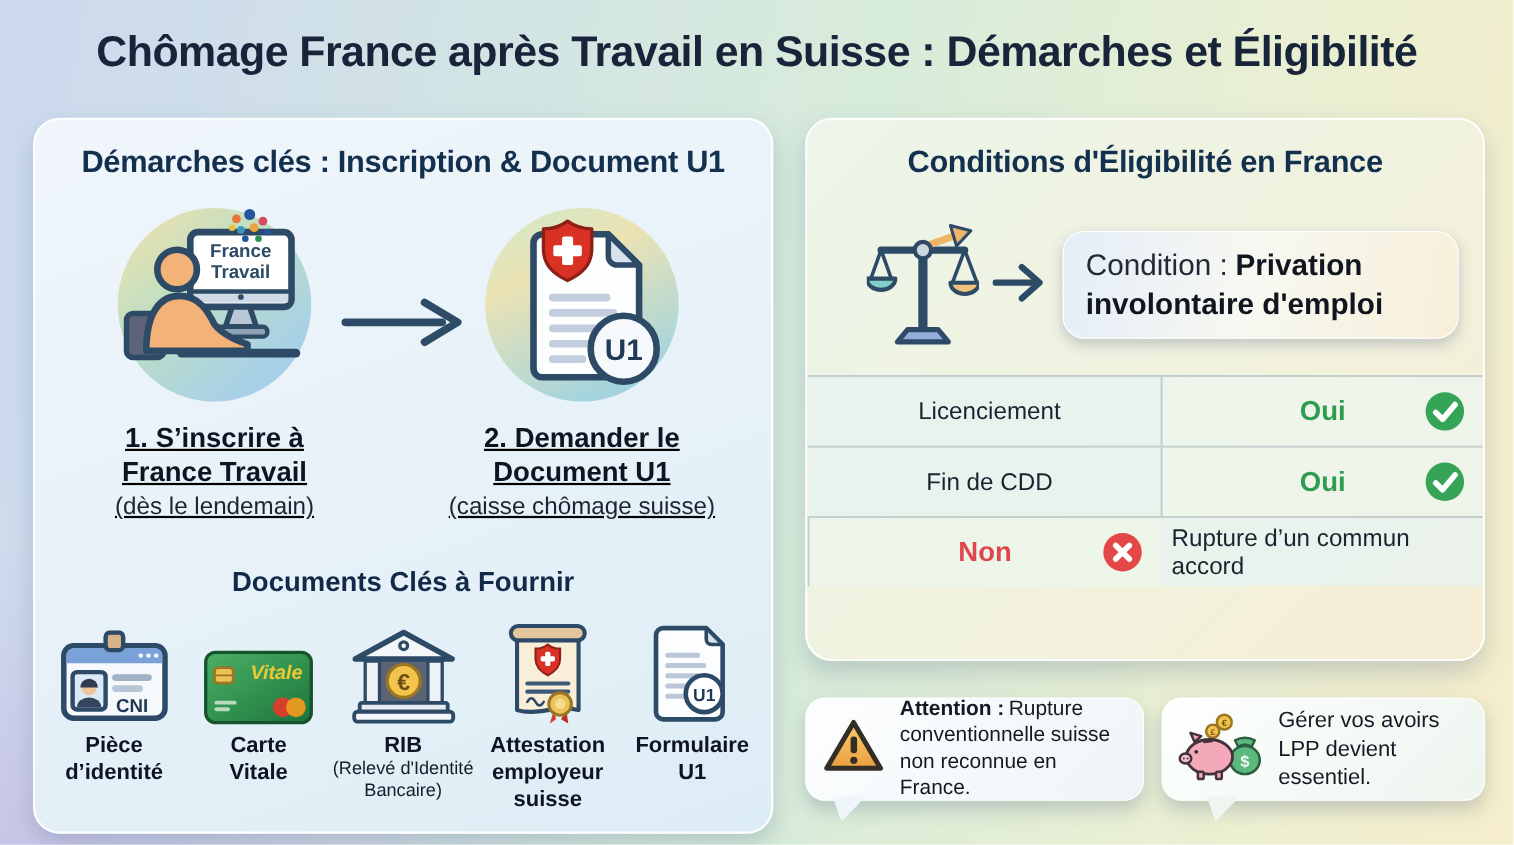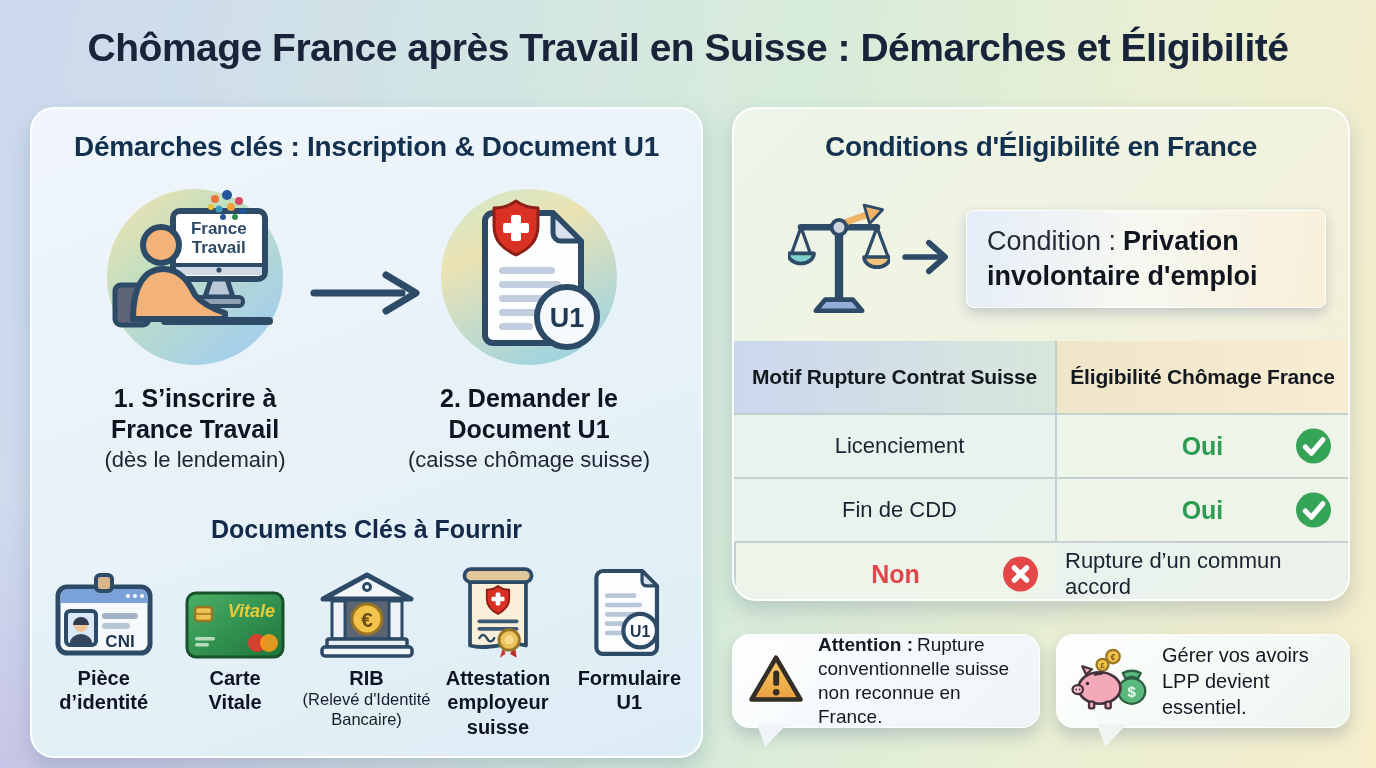--- a/index.html
+++ b/index.html
@@ -11,21 +11,21 @@
   .page-title{position:absolute;top:26px;left:0;width:100%;text-align:center;margin:0;
     font-size:39px;font-weight:800;letter-spacing:-.5px;color:#172439;white-space:nowrap;}
   .panel{position:absolute;border-radius:24px;border:2px solid rgba(255,255,255,.9);
     box-shadow:0 10px 22px rgba(90,110,140,.28);box-sizing:border-box;overflow:hidden;}
   .panel-left{left:30px;top:107px;width:673px;height:651px;
     background:linear-gradient(160deg,#f0f6fb 0%,#e6f1f8 55%,#ddedf5 100%);}
   .panel-right{left:732px;top:107px;width:618px;height:494px;
     background:linear-gradient(135deg,#ecf5e9 0%,#f1f2de 55%,#f6edd5 100%);}
   .panel h2{margin:22px 10px 0;text-align:center;font-size:28px;font-weight:800;color:#14304f;letter-spacing:-.3px;}
   
-  .step{position:absolute;width:290px;text-align:center;}
+  .step{position:absolute;width:290px;text-align:center;text-decoration:underline;}
   .step1{left:18px;top:80px;} .step2{left:352px;top:80px;}
   .icon-circle{width:176px;height:176px;border-radius:50%;margin:0 auto;position:relative;}
   .c1{background:linear-gradient(140deg,#efe2ae 5%,#bfdfc2 38%,#a7d0e8 82%);}
   .c2{background:linear-gradient(155deg,#cfe9cc 0%,#ebe3b3 32%,#a3d4de 85%);}
   .icon-circle svg{position:absolute;left:0;top:0;width:100%;height:100%;}
   .screen-text{position:absolute;left:38%;top:17%;width:51%;text-align:center;
     font-size:17px;font-weight:700;color:#2d4a66;line-height:1.15;white-space:pre-line;}
   .step-label{margin-top:18px;font-size:25px;font-weight:800;line-height:1.22;color:#0f1422;white-space:pre-line;}
   .step-note{font-size:22px;color:#1d2431;margin-top:3px;}
   .steps-arrow{position:absolute;left:278px;top:162px;}
@@ -33,21 +33,21 @@
     font-size:25px;font-weight:800;color:#13294a;}
   .docs-row{position:absolute;top:458px;left:6px;right:6px;display:flex;}
   .doc-item{flex:1;display:flex;flex-direction:column;align-items:center;}
   .doc-icon{height:92px;display:flex;align-items:flex-end;justify-content:center;}
   .doc-label{margin-top:7px;text-align:center;font-size:20px;font-weight:800;line-height:1.22;color:#0f1422;white-space:pre-line;}
   .doc-sublabel{text-align:center;font-size:16.5px;font-weight:400;line-height:1.2;color:#171d28;white-space:pre-line;}
   
   .condition-row{position:absolute;top:84px;left:0;right:22px;height:132px;display:flex;align-items:center;}
   .scales-holder{margin-left:54px;flex-shrink:0;}
   .cond-arrow{margin:0 14px 0 12px;flex-shrink:0;}
-  .condition-box{flex:1;padding:13px 20px;border-radius:8px;border:1px solid #ffffff;
+  .condition-box{flex:1;padding:13px 20px;border-radius:20px;border:1px solid #ffffff;
     background:linear-gradient(100deg,#e4edf8 0%,#f7f8f1 48%,#f8efd9 100%);
     box-shadow:0 5px 12px rgba(110,120,145,.35);
     font-size:27px;line-height:1.3;color:#232a36;}
   .condition-box strong{color:#10151f;font-weight:800;}
   .cond-prefix{margin-right:7px;}
   .elig-table{position:absolute;left:0;bottom:0;width:100%;height:258px;}
   .t-row{display:grid;grid-template-columns:321px 1fr;}
   .t-head{height:72px;}
   .t-body{height:62px;border-top:2px solid rgba(148,175,192,.5);}
   .t-cell{display:flex;align-items:center;justify-content:center;position:relative;}
@@ -288,24 +288,20 @@
           <line x1="3" y1="20" x2="38" y2="20" stroke="#2d4a66" stroke-width="6" stroke-linecap="round"></line>
           <path d="M28 5 L45 20 L28 35" fill="none" stroke="#2d4a66" stroke-width="6" stroke-linecap="round" stroke-linejoin="round"></path>
         </svg>
       </div>
       <div class="condition-box">
         <span class="cond-prefix">Condition :</span><strong>Privation involontaire d'emploi</strong>
       </div>
     </div>
 
     <div class="elig-table">
-      <div class="t-row t-head">
-        <div class="t-cell left">Motif Rupture Contrat Suisse</div>
-        <div class="t-cell right">Éligibilité Chômage France</div>
-      </div>
 
       <div class="t-row t-body">
         <div class="t-cell left">Licenciement</div>
         <div class="t-cell right">
           <span class="elig-text" data-status="yes">Oui</span>
           <span class="status-icon" data-status="yes">
             <svg class="check" viewBox="0 0 36 36">
                 <circle cx="18" cy="18" r="17" fill="#35a456"></circle>
                 <path d="M10 19 l6 6 l11 -13" fill="none" stroke="#fff" stroke-width="5" stroke-linecap="round" stroke-linejoin="round"></path>
               </svg>

